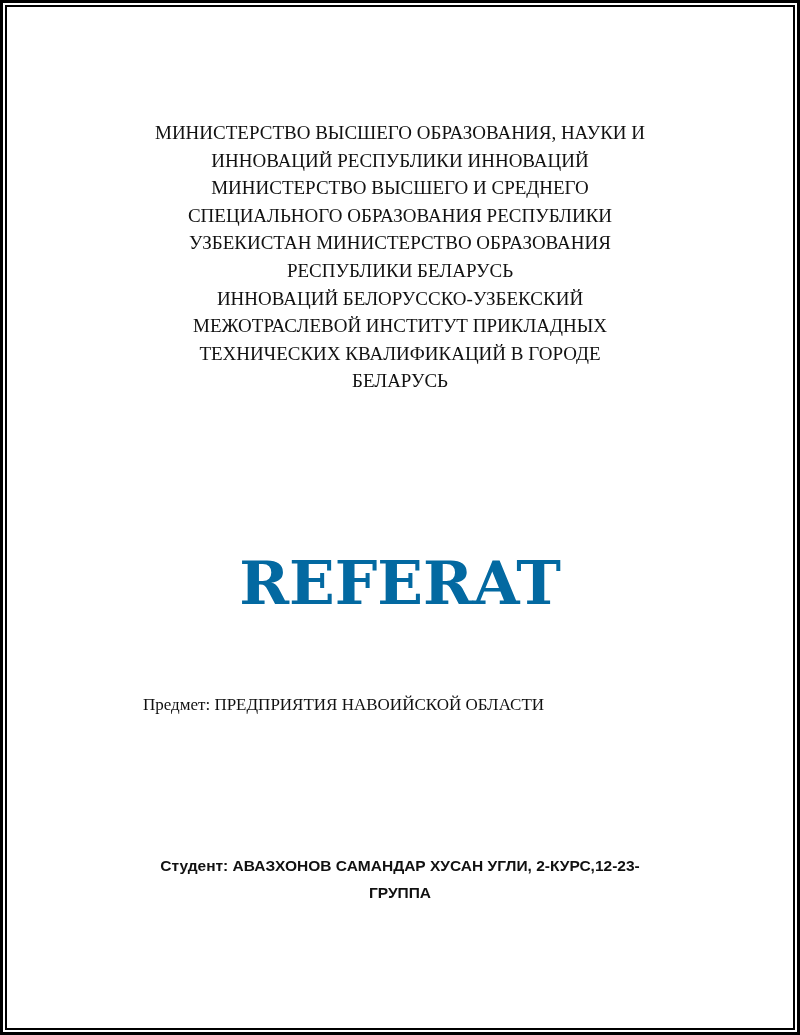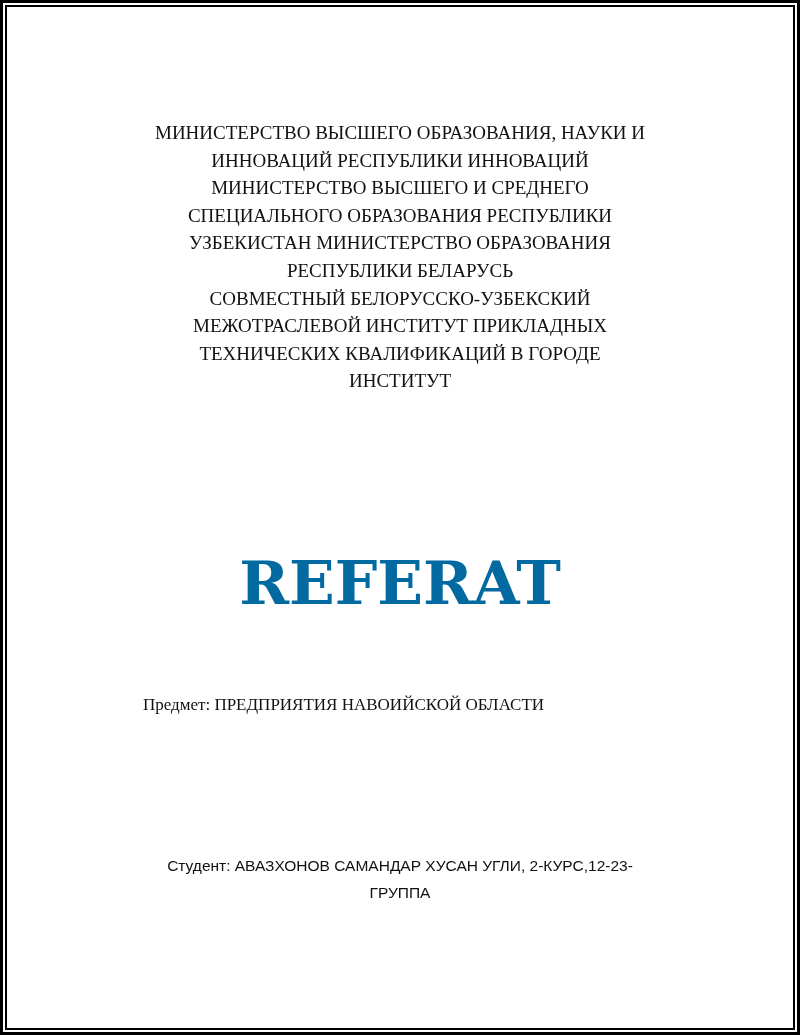--- a/index.html
+++ b/index.html
@@ -74,39 +74,40 @@
       width: 800px;
       text-align: center;
       font-family: "Liberation Sans", sans-serif;
       font-size: 15.5px;
       line-height: 27px;
       color: #111111;
     }
     .student-line {
       display: block;
       white-space: nowrap;
+      font-weight: bold;
     }
   </style>
 </head>
 <body>
 
 <div class="outer-border"></div>
 <div class="inner-border"></div>
 
 <div class="header-block">
   <span class="header-line">МИНИСТЕРСТВО ВЫСШЕГО ОБРАЗОВАНИЯ, НАУКИ И</span>
   <span class="header-line">ИННОВАЦИЙ РЕСПУБЛИКИ ИННОВАЦИЙ</span>
   <span class="header-line">МИНИСТЕРСТВО ВЫСШЕГО И СРЕДНЕГО</span>
   <span class="header-line">СПЕЦИАЛЬНОГО ОБРАЗОВАНИЯ РЕСПУБЛИКИ</span>
   <span class="header-line">УЗБЕКИСТАН МИНИСТЕРСТВО ОБРАЗОВАНИЯ</span>
   <span class="header-line">РЕСПУБЛИКИ БЕЛАРУСЬ</span>
-  <span class="header-line">СОВМЕСТНЫЙ БЕЛОРУССКО-УЗБЕКСКИЙ</span>
+  <span class="header-line">ИННОВАЦИЙ БЕЛОРУССКО-УЗБЕКСКИЙ</span>
   <span class="header-line">МЕЖОТРАСЛЕВОЙ ИНСТИТУТ ПРИКЛАДНЫХ</span>
   <span class="header-line">ТЕХНИЧЕСКИХ КВАЛИФИКАЦИЙ В ГОРОДЕ</span>
-  <span class="header-line">ИНСТИТУТ</span>
+  <span class="header-line">БЕЛАРУСЬ</span>
 </div>
 
 <div class="title">REFERAT</div>
 
 <div class="subject">
   <span>Предмет:</span>
   <span>ПРЕДПРИЯТИЯ НАВОИЙСКОЙ ОБЛАСТИ</span>
 </div>
 
 <div class="student">

